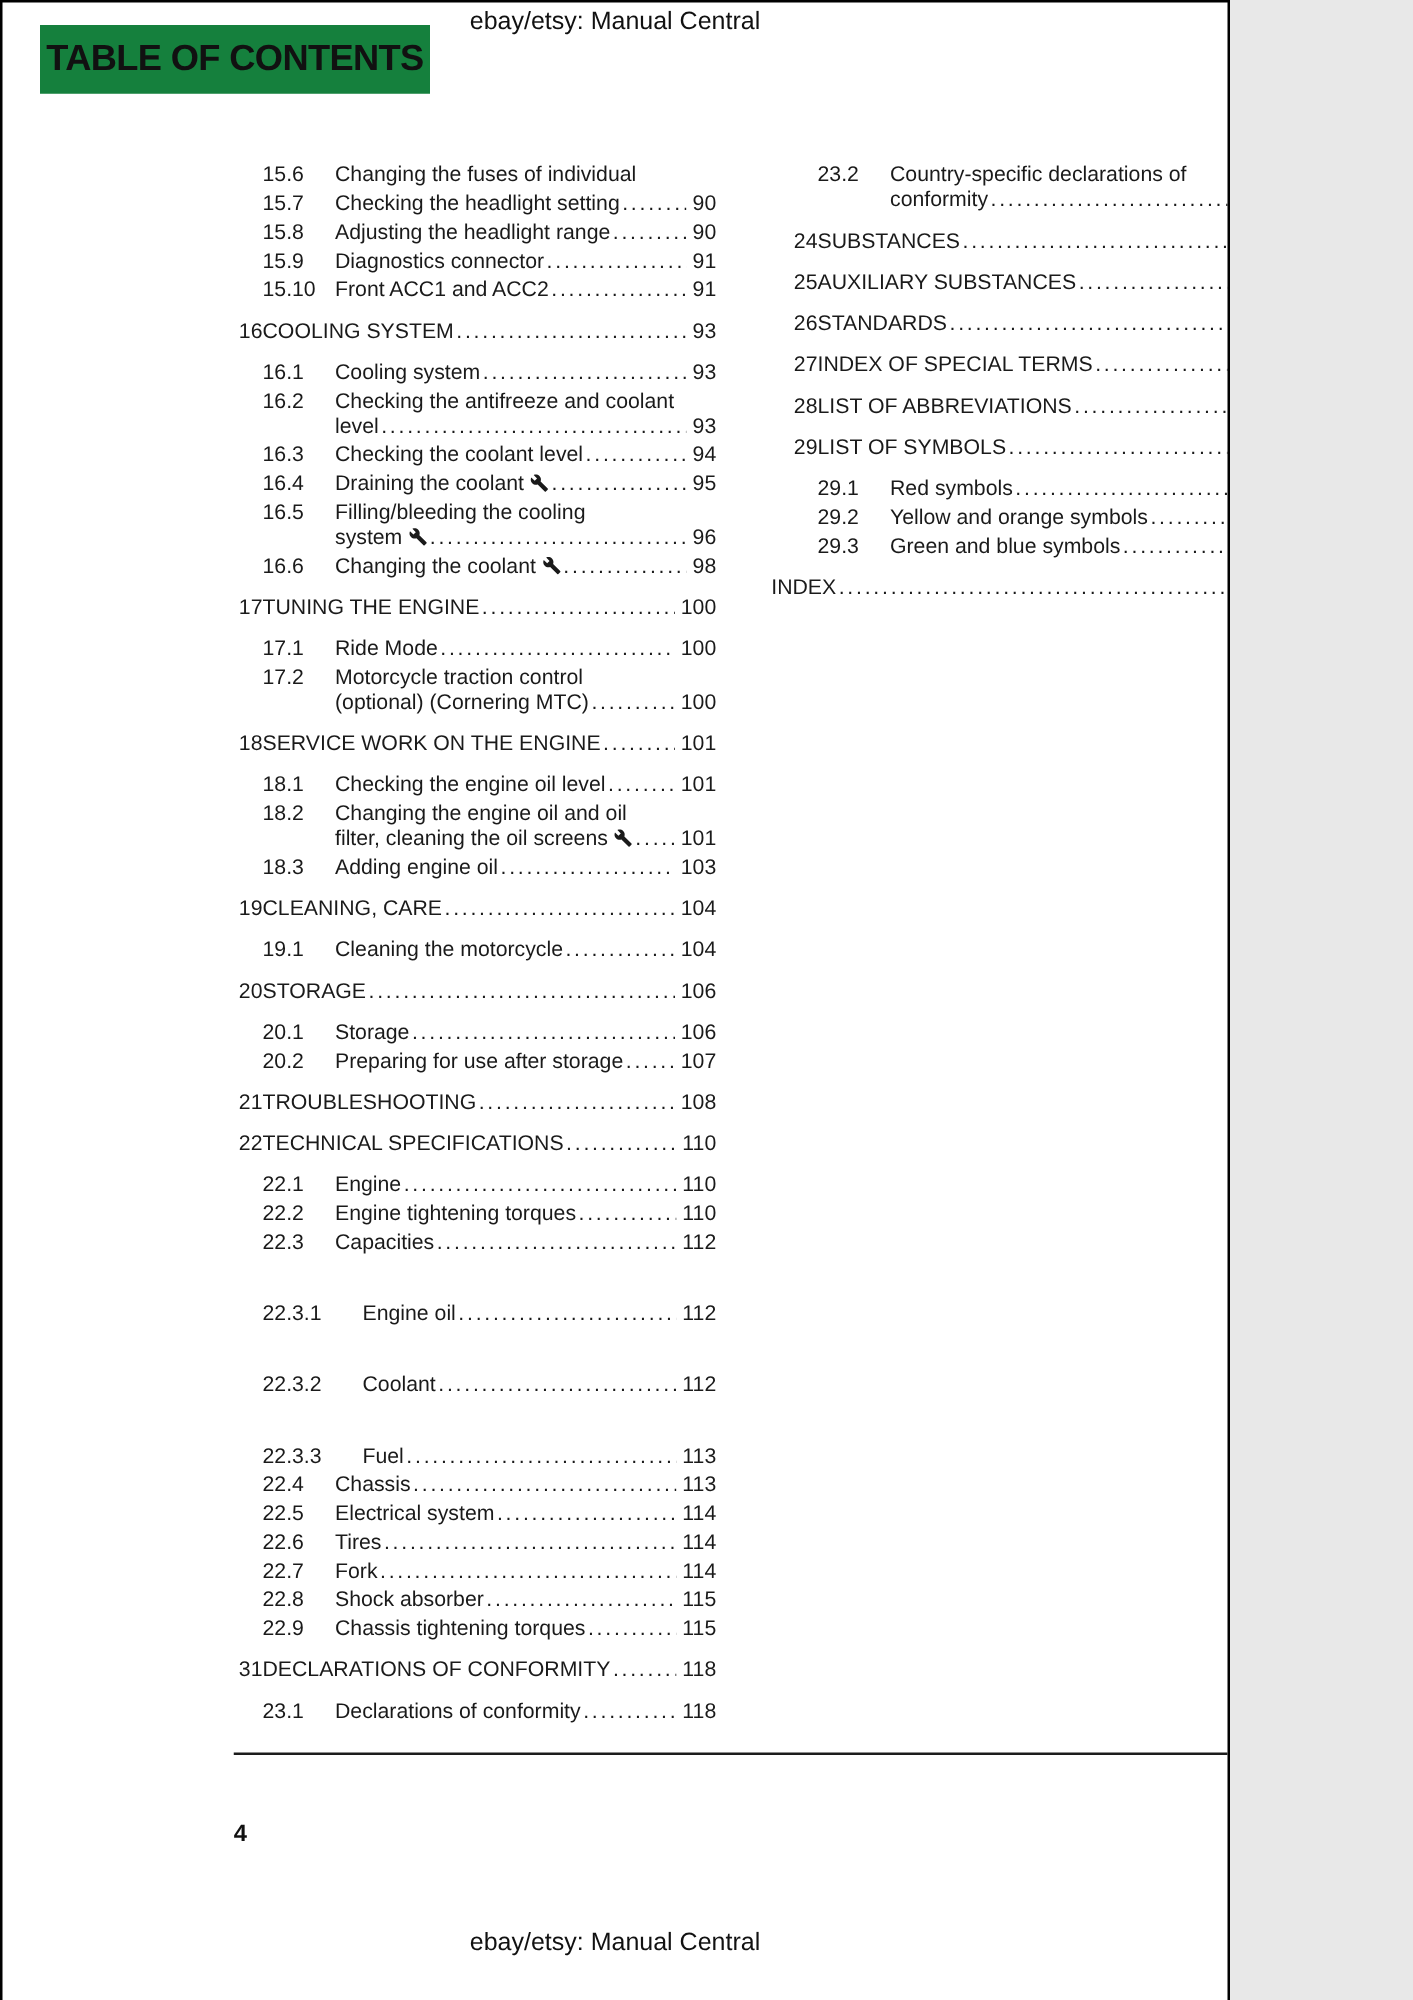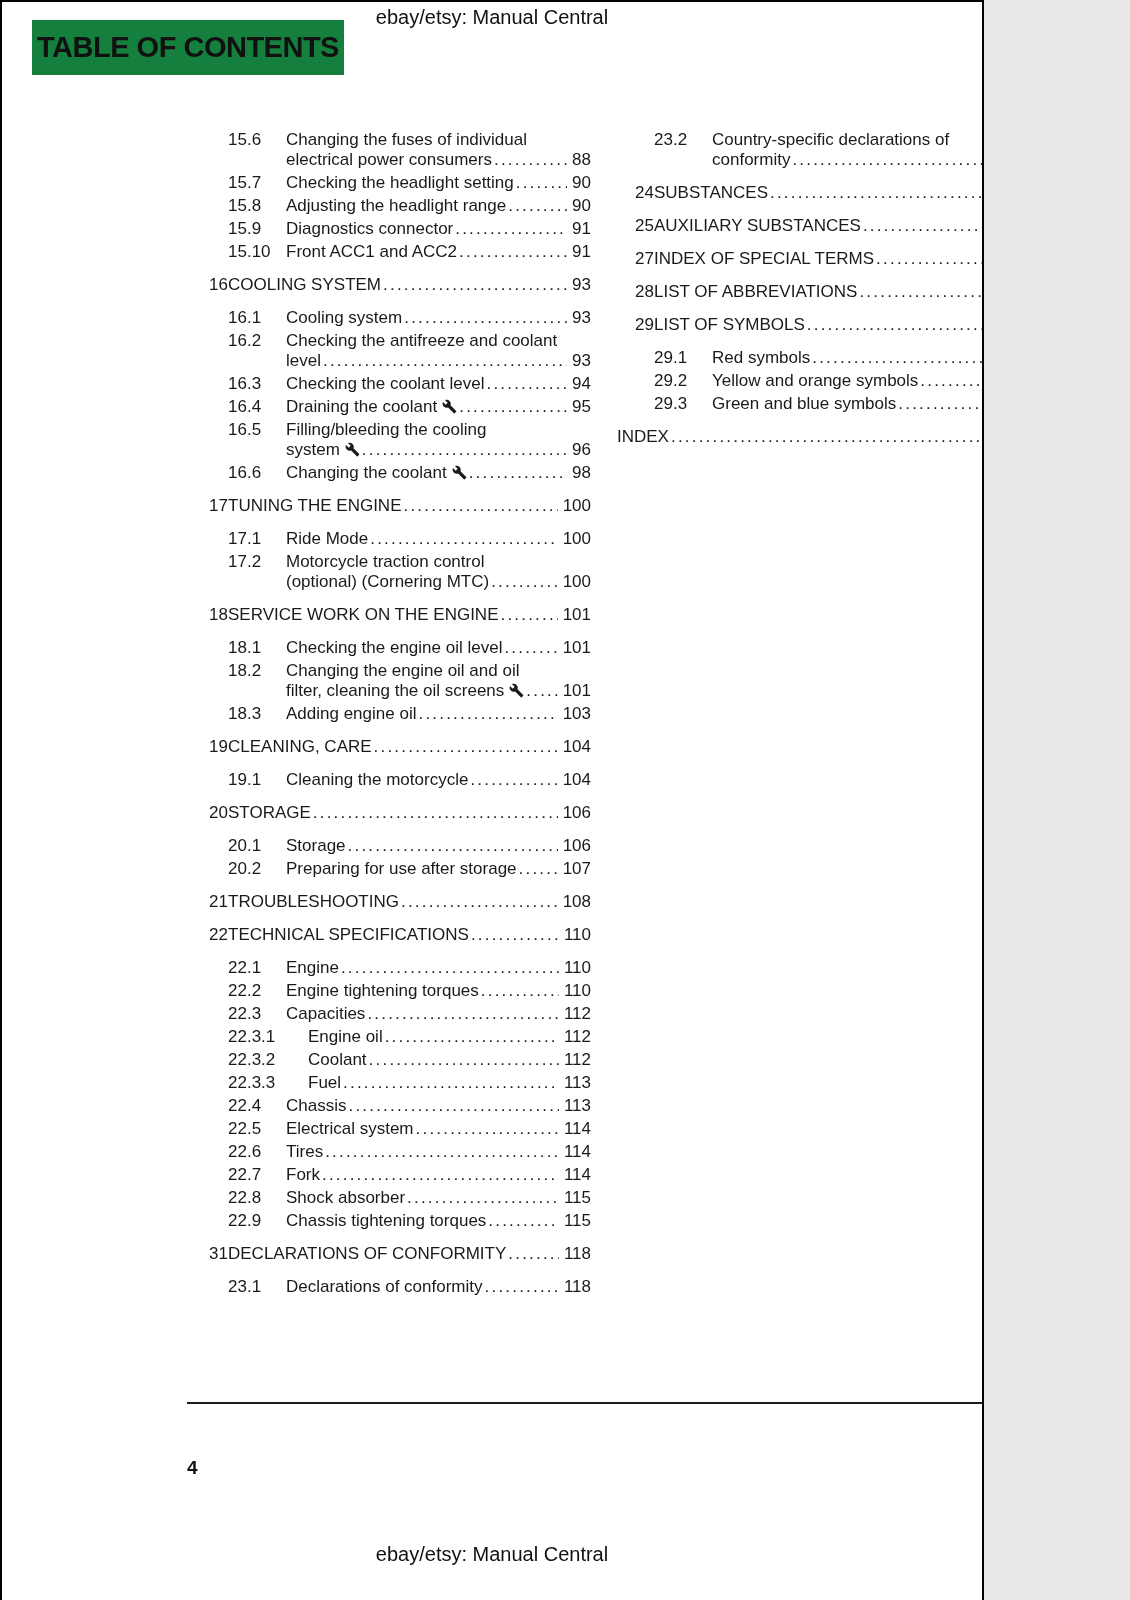--- a/index.html
+++ b/index.html
@@ -27,31 +27,31 @@
     position:absolute; top:18px; left:30px;
     width:312px; height:55px;
     display:flex; align-items:center; justify-content:center;
     font-size:29px; font-weight:700; letter-spacing:-0.5px;
     color:#111;
   }
   .col {
     position:absolute; top:128px; width:400px;
     font-size:17px;
   }
-  .col-left  { left:189px; }
+  .col-left  { left:171px; }
   .col-right { left:615px; }
 
   .entry { margin:0 0 3px 0; }
   .entry.chapter { margin-top:13px; margin-bottom:13px;text-align:right; }
   .entry.sub, .entry.subsub { margin-left:37px; }
   .row { display:flex; align-items:baseline; line-height:20px; }
   .num { flex:0 0 auto; }
   .chapter .num { width:37px; }
   .sub .num     { width:58px; }
-  .subsub .num  { width:80px; }
+  .subsub .num  { width:80px;margin-top:34px; }
   .title { flex:0 0 auto; white-space:nowrap; }
   .leader {
     flex:1 1 auto; overflow:hidden; white-space:nowrap;
     min-width:10px; margin:0 5px 0 2px;
   }
   .leader::before {
     content:"........................................................................................................................";
     letter-spacing:2.2px;
   }
   .pg { flex:0 0 auto; }
@@ -76,26 +76,20 @@
 
   <div class="banner" style="background: #15803d; color: rgb(17, 17, 17);">
     <span>TABLE OF CONTENTS</span>
   </div>
 
   <div class="col col-left" id="col-left">
       <div class="entry sub">
         <div class="row">
           <span class="num">15.6</span>
           <span class="title">Changing the fuses of individual</span>
-        </div>
-        <div class="row">
-          <span class="num"></span>
-          <span class="title">electrical power consumers</span>
-          <span class="leader"></span>
-          <span class="pg">88</span>
         </div>
       </div>
       <div class="entry sub">
         <div class="row">
           <span class="num">15.7</span>
           <span class="title">Checking the headlight setting</span>
           <span class="leader"></span>
           <span class="pg">90</span>
         </div>
       </div>
@@ -464,20 +458,28 @@
       <div class="entry chapter">
         <div class="row">
           <span class="num">25</span>
           <span class="title">AUXILIARY SUBSTANCES</span>
           <span class="leader"></span>
           <span class="pg">121</span>
         </div>
       </div>
       <div class="entry chapter">
         <div class="row">
+          <span class="num">26</span>
+          <span class="title">STANDARDS</span>
+          <span class="leader"></span>
+          <span class="pg">122</span>
+        </div>
+      </div>
+      <div class="entry chapter">
+        <div class="row">
           <span class="num">27</span>
           <span class="title">INDEX OF SPECIAL TERMS</span>
           <span class="leader"></span>
           <span class="pg">123</span>
         </div>
       </div>
       <div class="entry chapter">
         <div class="row">
           <span class="num">28</span>
           <span class="title">LIST OF ABBREVIATIONS</span>

